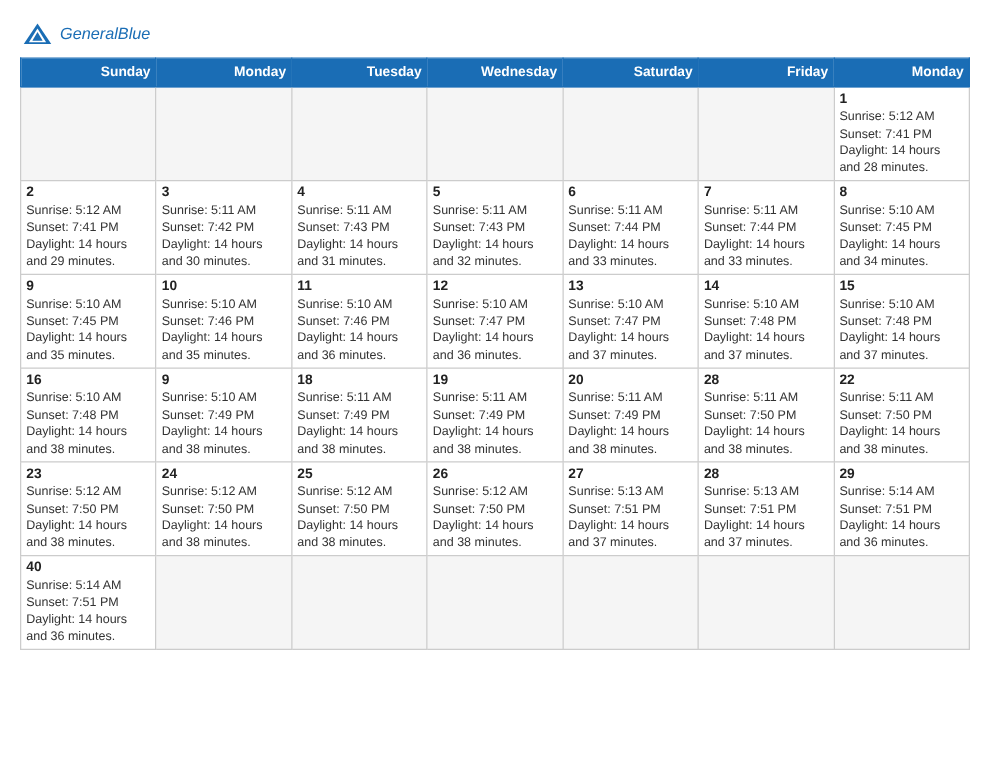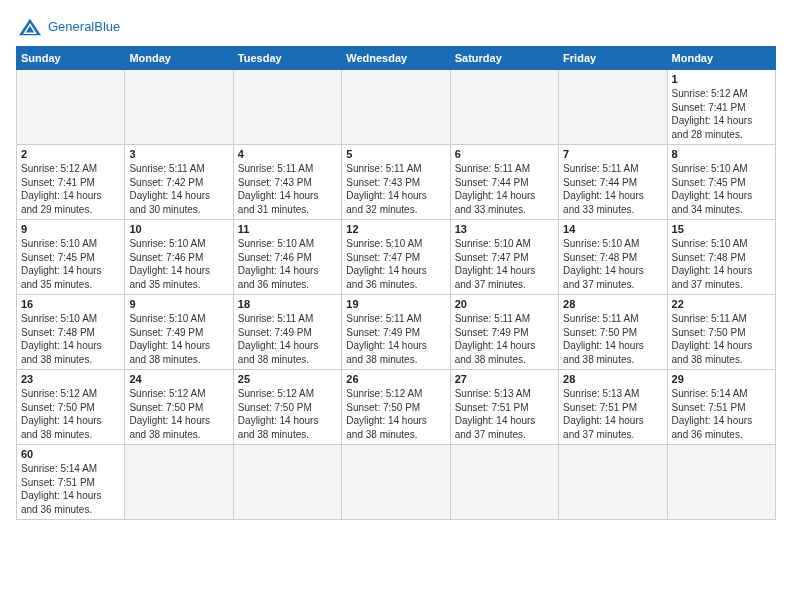--- a/index.html
+++ b/index.html
@@ -18,20 +18,21 @@
     }
     .logo {
       display: flex;
       align-items: center;
       gap: 4px;
     }
     .logo-text {
       font-size: 13px;
       line-height: 1.2;
       color: #333;
+      font-style: italic;
     }
     .logo-text span {
       color: #1a6db5;
     }
     .logo-icon {
       width: 28px;
       height: 22px;
     }
     .title-block {
       text-align: right;
@@ -47,21 +48,21 @@
     }
     .calendar-table {
       width: 100%;
       border-collapse: collapse;
       font-size: 10px;
     }
     .calendar-table th {
       background: #1a6db5;
       color: #fff;
       padding: 5px 4px;
-      text-align: left;
+      text-align: right;
       font-size: 11px;
       font-weight: bold;
       border: 1px solid #1a6db5;
     }
     .calendar-table td {
       border: 1px solid #ccc;
       vertical-align: top;
       padding: 3px 4px;
       width: calc(100% / 7);
       min-height: 70px;
@@ -301,21 +302,21 @@
         </td>
         <td>
           <div class="day-number">29</div>
           <div class="day-info" style="white-space: pre-line;">Sunrise: 5:14 AM
 Sunset: 7:51 PM
 Daylight: 14 hours and 36 minutes.</div>
         </td>
       </tr>
       <tr class="last-row">
         <td>
-          <div class="day-number">60</div>
+          <div class="day-number">40</div>
           <div class="day-info" style="white-space: pre-line;">Sunrise: 5:14 AM
 Sunset: 7:51 PM
 Daylight: 14 hours and 36 minutes.</div>
         </td>
         <td class="empty"></td>
         <td class="empty"></td>
         <td class="empty"></td>
         <td class="empty"></td>
         <td class="empty"></td>
         <td class="empty"></td>

